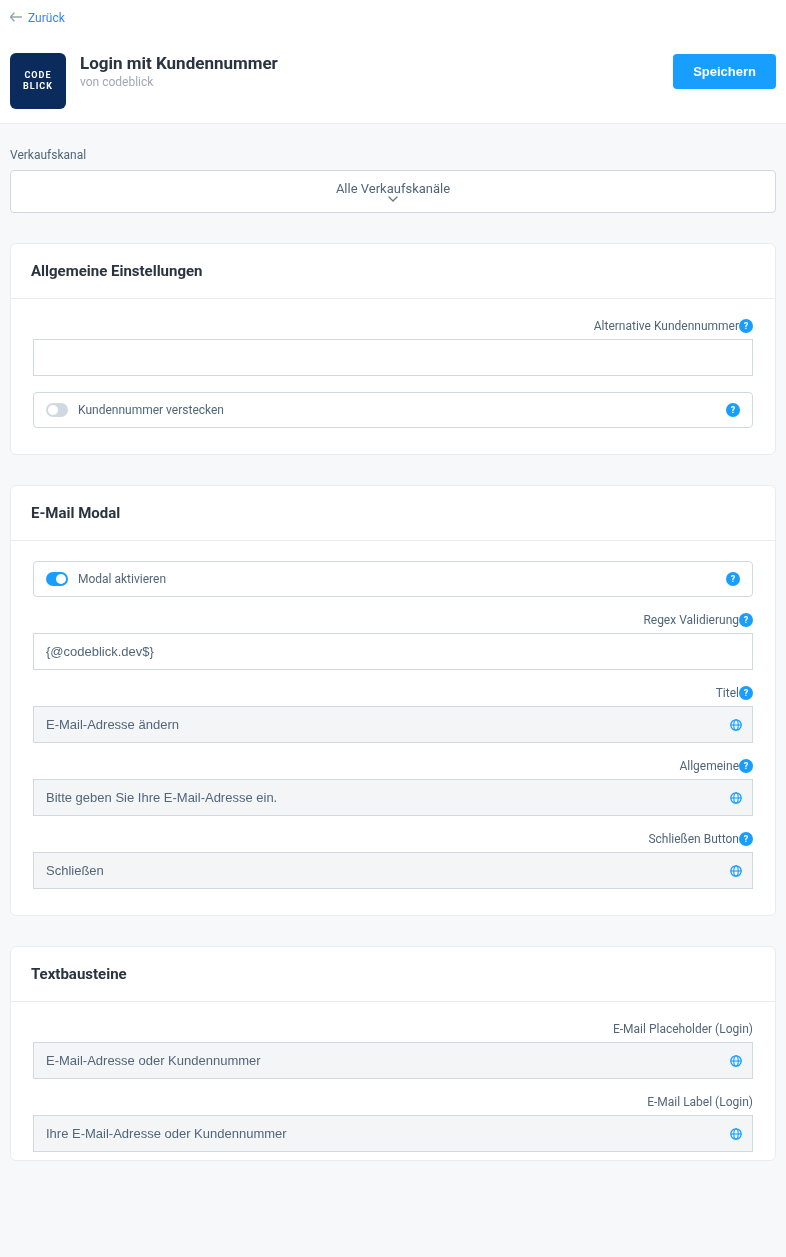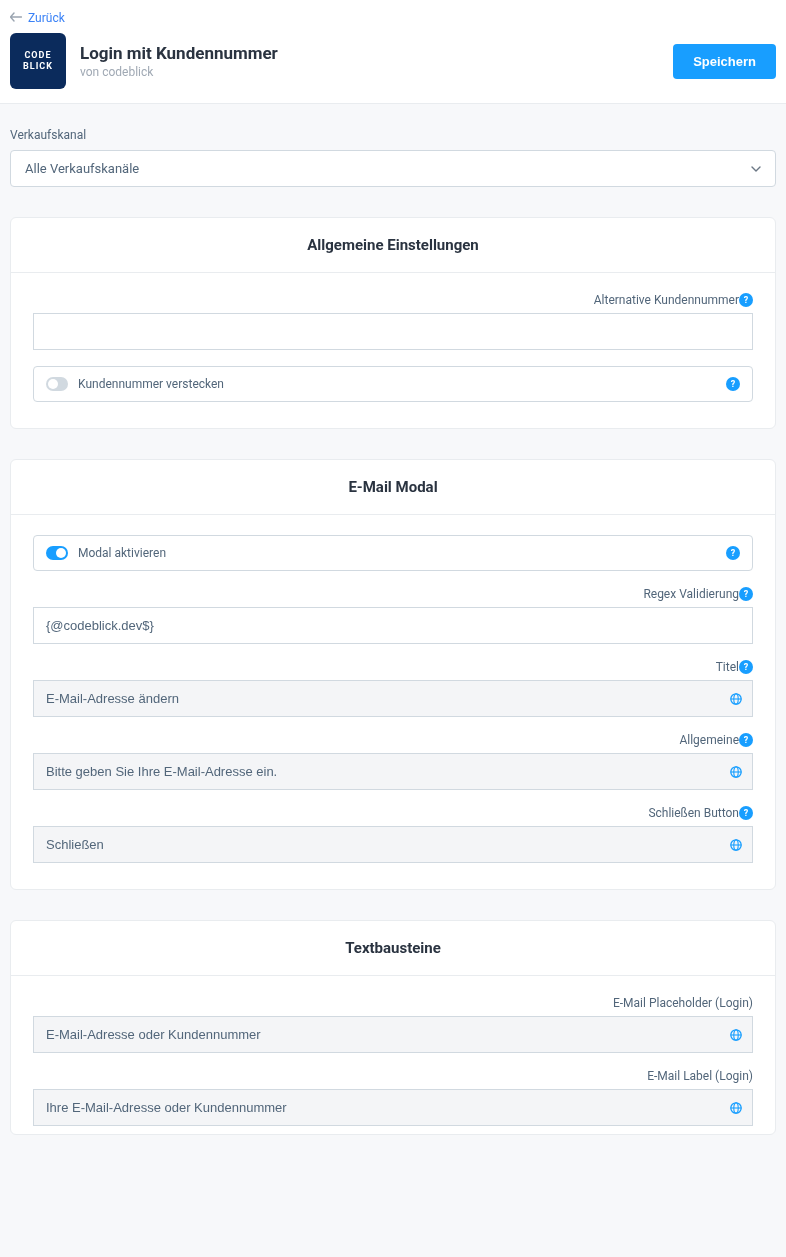--- a/index.html
+++ b/index.html
@@ -37,20 +37,21 @@
     background: #0b2b5c;
     color: #ffffff;
     display: flex;
     align-items: center;
     justify-content: center;
     font-weight: 700;
     font-size: 9px;
     line-height: 1.2;
     text-align: center;
     letter-spacing: 1px;
+    margin-top: 20px;
   }
   .title-block { flex: 1; }
   .title {
     font-size: 17px;
     font-weight: 700;
     color: #2a3340;
   }
   .subtitle {
     font-size: 12px;
     color: #a0a9b4;
@@ -77,36 +78,36 @@
     background: #ffffff;
     border: 1px solid #d1d9e0;
     border-radius: 4px;
     padding: 10px 14px;
     font-size: 13px;
     color: #52667a;
     display: flex;
     align-items: center;
     justify-content: space-between;
     cursor: pointer;
+    flex-direction: column;
   }
   .card {
     background: #ffffff;
     border: 1px solid #e9ecef;
     border-radius: 6px;
     margin-top: 30px;
   }
   .card-header {
     padding: 18px 20px;
     border-bottom: 1px solid #e9ecef;
   }
   .card-title {
     font-size: 15px;
     font-weight: 700;
     color: #2a3340;
-    text-align: center;
   }
   .card-body { padding: 20px 22px 26px 22px; }
   .field { margin-bottom: 16px; }
   .field:last-child{ margin-bottom: 0; }
   .field-label-row {
     display: flex;
     align-items: center;
     justify-content: flex-end;
     margin-bottom: 6px;
   }

